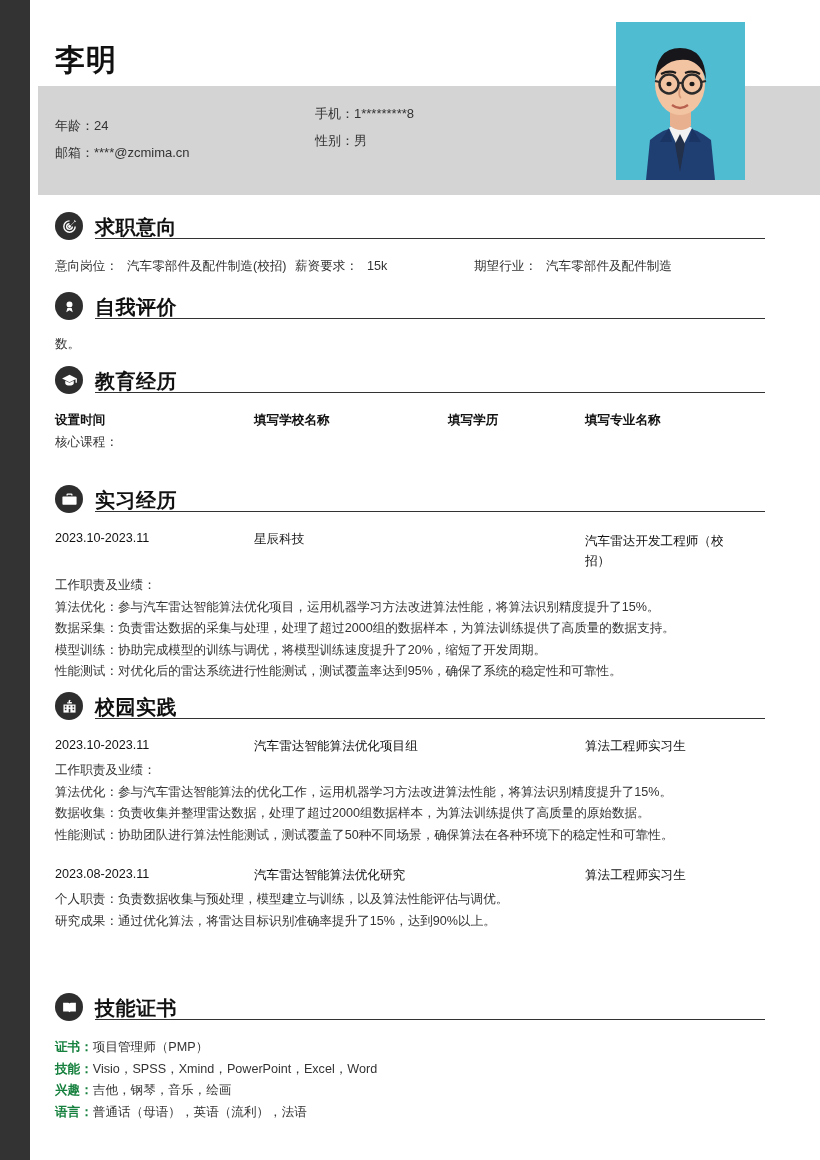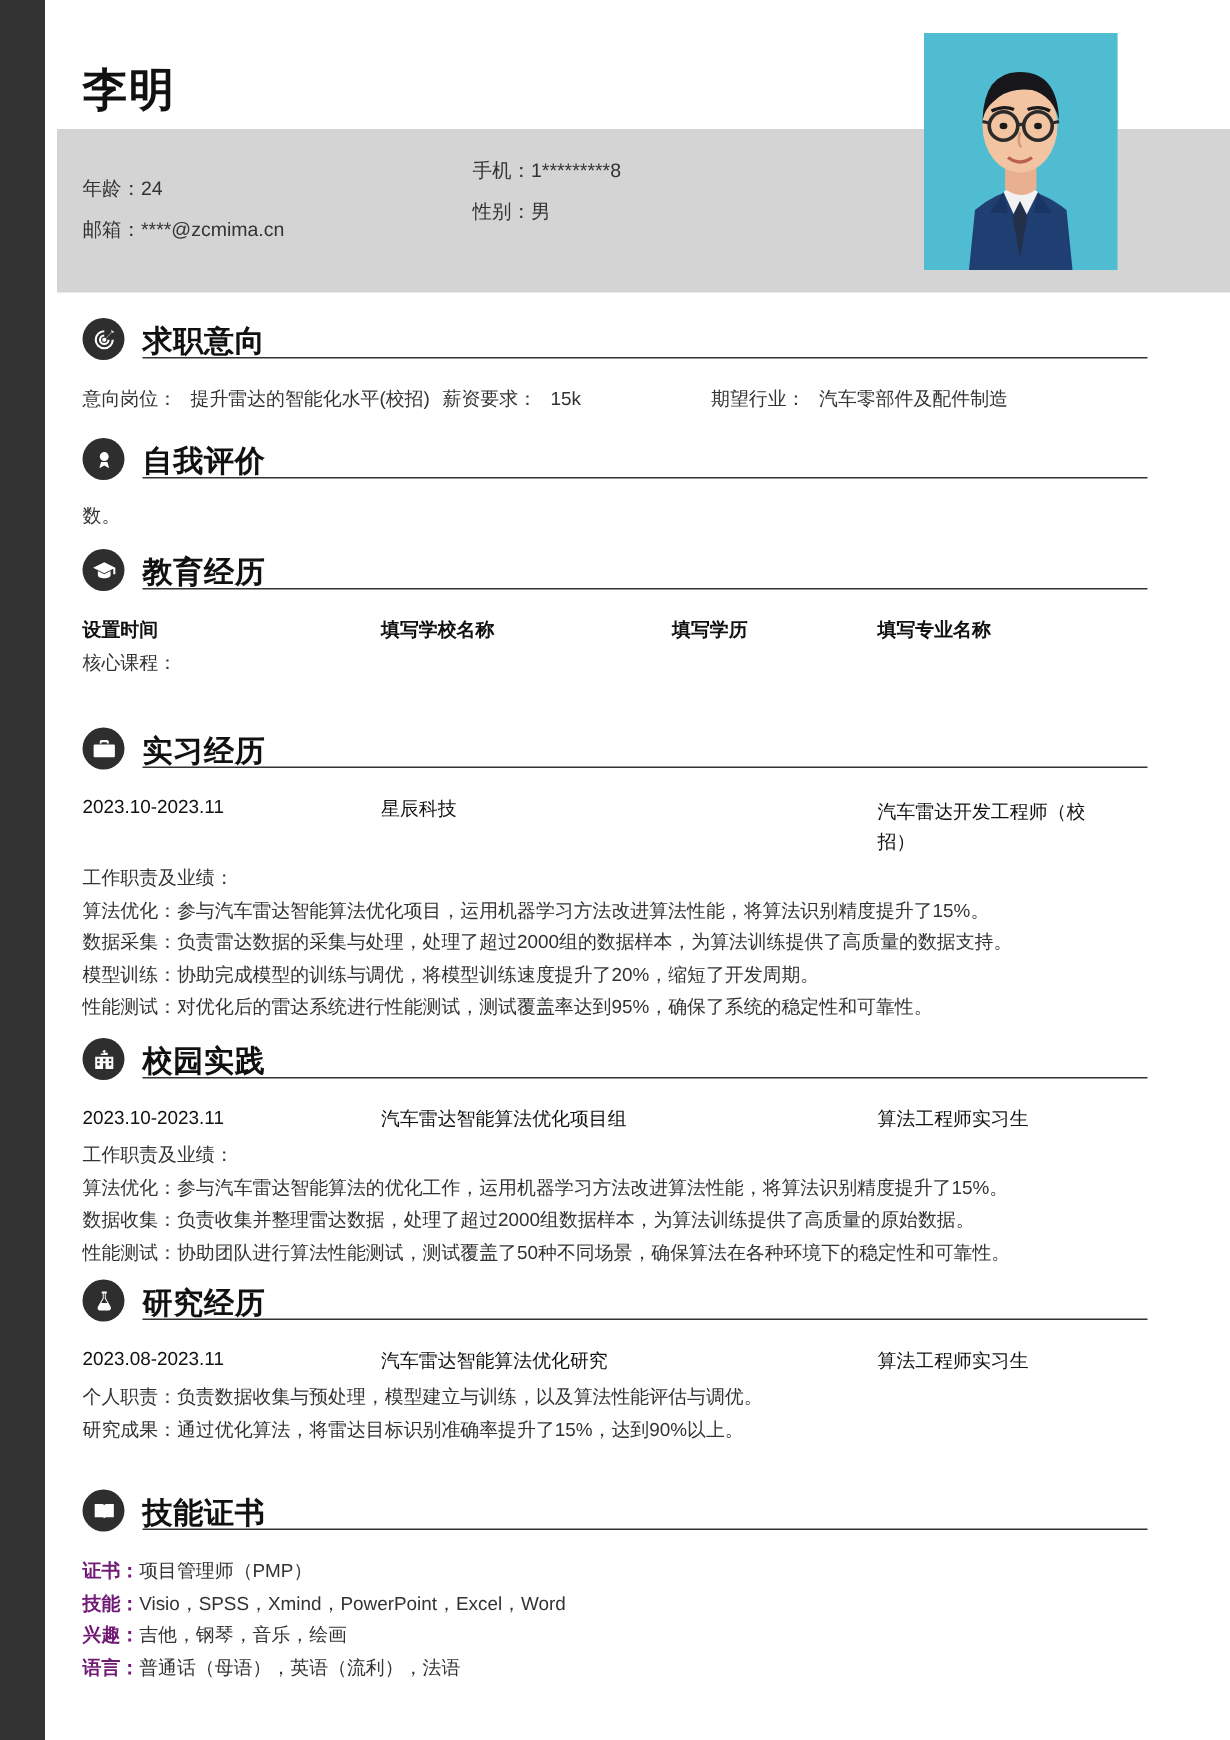--- a/index.html
+++ b/index.html
@@ -72,21 +72,21 @@
   .cols > span { position: absolute; top: 0; }
 
   .edu-hdr { position: relative; height: 20px; font-size: 12.6px; font-weight: bold; color: #111; }
   .edu-hdr > span { position: absolute; top: 0; }
 
   .exp-hdr { position: relative; font-size: 12.6px; font-weight: normal; color: #111; }
   .exp-hdr > span { position: absolute; top: 0; }
   .wrapcell { white-space: normal; width: 160px; line-height: 20px; }
 
   .skill-line { font-size: 12.6px; color: #333; line-height: 21.5px; }
-  .skill-line .k { font-weight: bold; color: #701a75; }
+  .skill-line .k { font-weight: bold; color: #15803d; }
 </style>
 </head>
 <body>
 
 <div class="page">
 
   <div class="spine"></div>
 
   <div class="header">
     <div class="gray-band"></div>
@@ -157,21 +157,21 @@
           <path d="M12 7a5 5 0 1 0 5 5h-2a3 3 0 1 1-3-3V7z"></path>
           <circle cx="12" cy="12" r="2"></circle>
           <path d="M13 11l6-6-0.5-2.5L21.5 5 19 5.5l-6 6z"></path>
         </svg>
       </div>
       <div class="sec-title">求职意向</div>
       <div class="sec-rule"></div>
     </div>
     <div class="cols body-text" style="height:22px; margin-top:12px;">
       <span style="left:0;">意向岗位：</span>
-      <span style="left:72px;">提升雷达的智能化水平(校招)</span>
+      <span style="left:72px;">汽车零部件及配件制造(校招)</span>
       <span style="left:240px;">薪资要求：</span>
       <span style="left:312px;">15k</span>
       <span style="left:419px;">期望行业：</span>
       <span style="left:491px;">汽车零部件及配件制造</span>
     </div>
   </div>
 
   <div class="section" style="top:292px;">
     <div class="sec-head">
       <div class="sec-icon">
@@ -247,29 +247,20 @@
       <span style="left:199px;">汽车雷达智能算法优化项目组</span>
       <span style="left:530px;">算法工程师实习生</span>
     </div>
     <div class="body-text">工作职责及业绩：</div>
     <div class="body-text">算法优化：参与汽车雷达智能算法的优化工作，运用机器学习方法改进算法性能，将算法识别精度提升了15%。</div>
     <div class="body-text">数据收集：负责收集并整理雷达数据，处理了超过2000组数据样本，为算法训练提供了高质量的原始数据。</div>
     <div class="body-text">性能测试：协助团队进行算法性能测试，测试覆盖了50种不同场景，确保算法在各种环境下的稳定性和可靠性。</div>
   </div>
 
   <div class="section" style="top:853px;">
-    <div class="sec-head">
-      <div class="sec-icon">
-        <svg viewBox="0 0 24 24">
-          <path d="M9.6 2.8h4.8v1.9h-1V9l4.6 8.1a2.3 2.3 0 0 1-2 3.5H8a2.3 2.3 0 0 1-2-3.5L10.6 9V4.7h-1zm2.9 1.9h-1v4.8l-2.4 4.2h5.8l-2.4-4.2z"></path>
-        </svg>
-      </div>
-      <div class="sec-title">研究经历</div>
-      <div class="sec-rule"></div>
-    </div>
     <div class="exp-hdr" style="margin-top:14px; height:22px;">
       <span style="left:0;">2023.08-2023.11</span>
       <span style="left:199px;">汽车雷达智能算法优化研究</span>
       <span style="left:530px;">算法工程师实习生</span>
     </div>
     <div class="body-text">个人职责：负责数据收集与预处理，模型建立与训练，以及算法性能评估与调优。</div>
     <div class="body-text">研究成果：通过优化算法，将雷达目标识别准确率提升了15%，达到90%以上。</div>
   </div>
 
   <div class="section" style="top:993px;">

